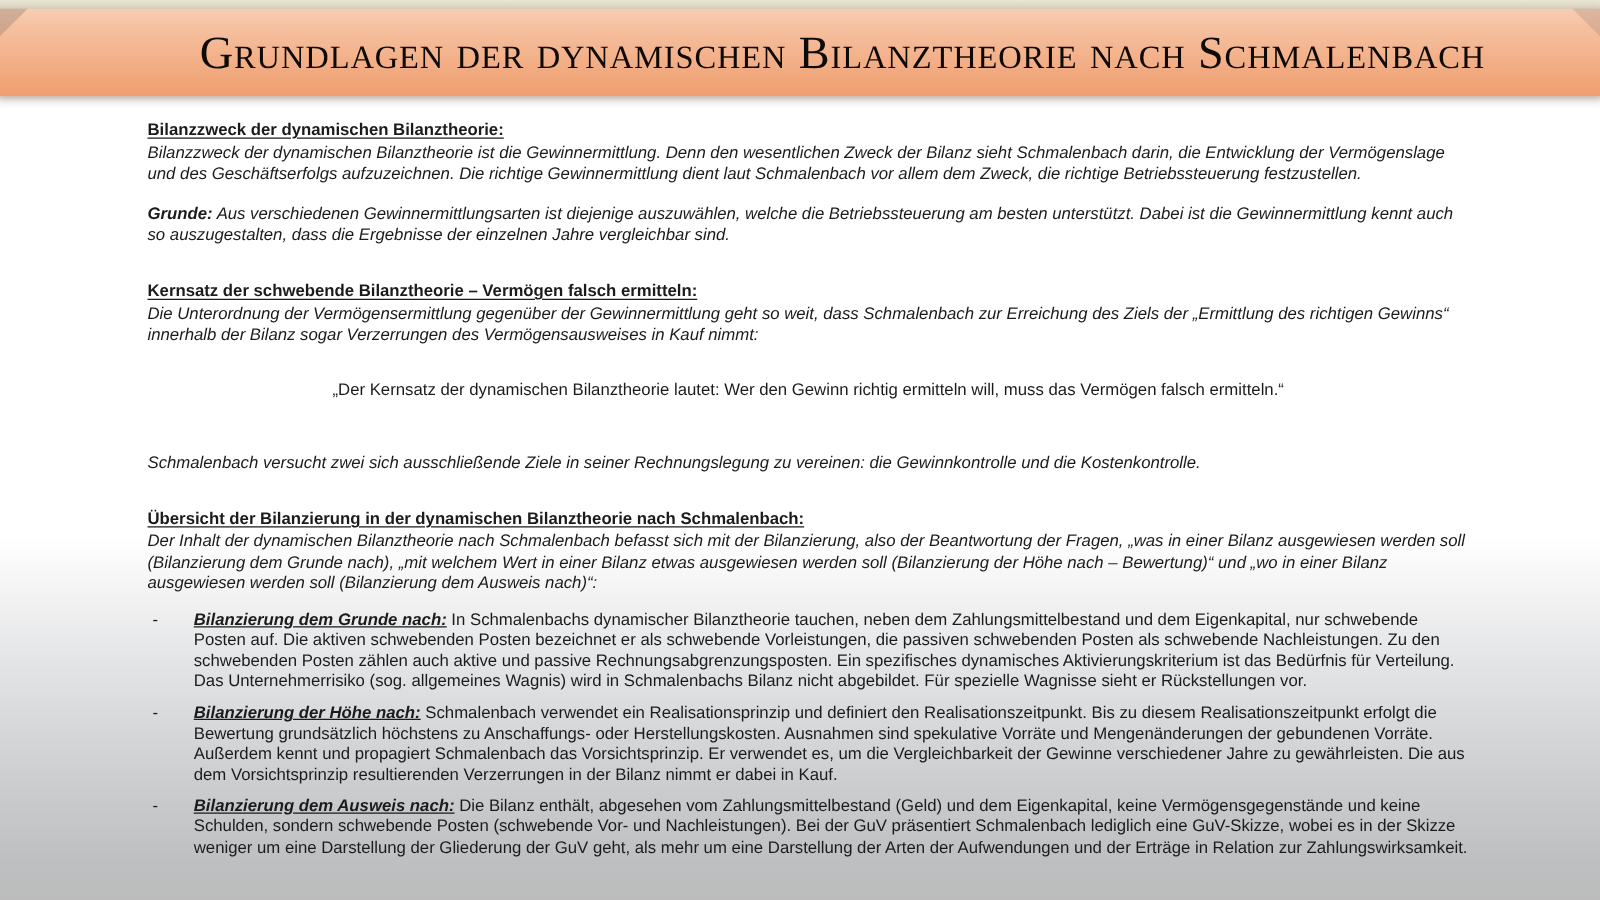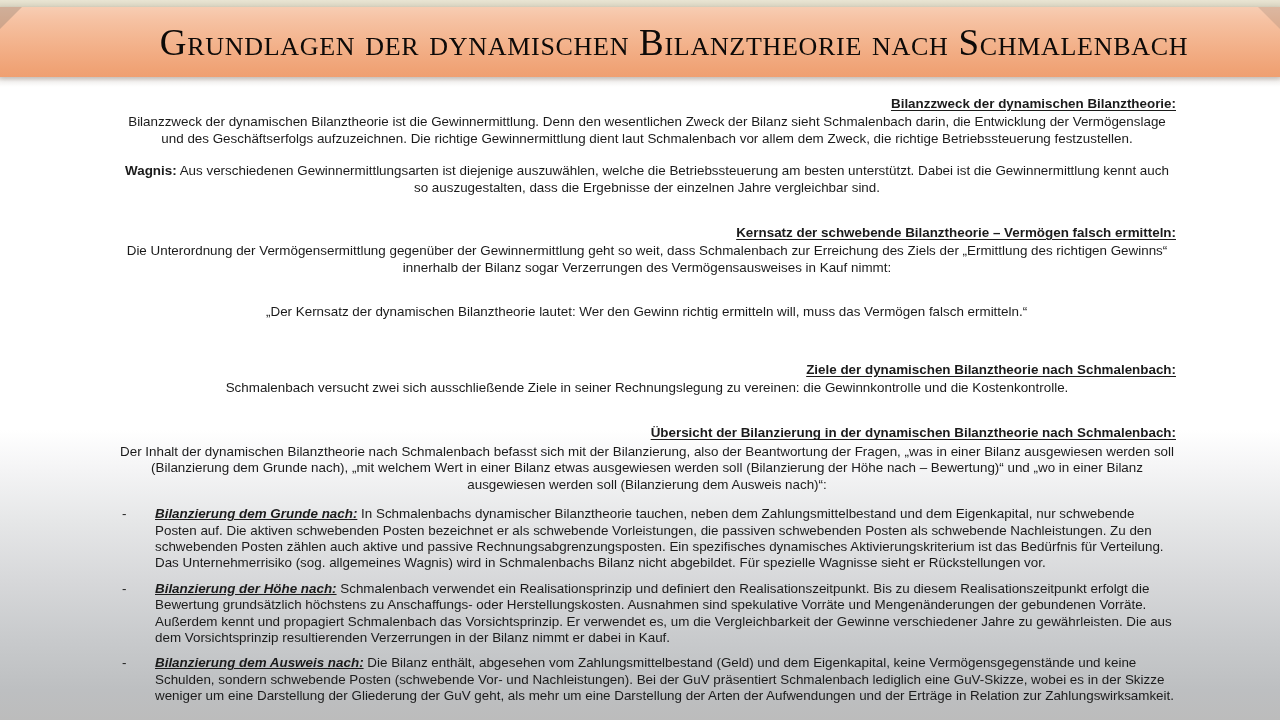--- a/index.html
+++ b/index.html
@@ -112,25 +112,25 @@
     font-size: 13.4px;
     line-height: 16.4px;
     color: #1b1b1b;
     font-family: "Liberation Sans", sans-serif;
   }
   .sec-head {
     font-weight: bold;
     text-decoration: underline;
     text-underline-offset: 2px;
     margin: 0 0 2px 0;
-    text-align: right;
   }
   .para {
     margin: 0;
-    text-align: center;
+    text-align: left;
+    font-style: italic;
   }
   .blank {
     height: 16px;
   }
   .blank-sm {
     height: 13px;
   }
   .lead {
     font-weight: bold;
   }
@@ -173,38 +173,37 @@
     <div class="banner-bot-shade"></div>
     <div class="banner-title">Grundlagen der dynamischen Bilanztheorie nach Schmalenbach</div>
   </div>
 
   <div class="content">
 
     <div>
       <p class="sec-head">Bilanzzweck der dynamischen Bilanztheorie:</p>
       <p class="para">Bilanzzweck der dynamischen Bilanztheorie ist die Gewinnermittlung. Denn den wesentlichen Zweck der Bilanz sieht Schmalenbach darin, die Entwicklung der Vermögenslage und des Geschäftserfolgs aufzuzeichnen. Die richtige Gewinnermittlung dient laut Schmalenbach vor allem dem Zweck, die richtige Betriebssteuerung festzustellen.</p>
       <div class="blank"></div>
-      <p class="para"><span class="lead">Wagnis:</span><span> Aus verschiedenen Gewinnermittlungsarten ist diejenige auszuwählen, welche die Betriebssteuerung am besten unterstützt. Dabei ist die Gewinnermittlung kennt auch so auszugestalten, dass die Ergebnisse der einzelnen Jahre vergleichbar sind.</span></p>
+      <p class="para"><span class="lead">Grunde:</span><span> Aus verschiedenen Gewinnermittlungsarten ist diejenige auszuwählen, welche die Betriebssteuerung am besten unterstützt. Dabei ist die Gewinnermittlung kennt auch so auszugestalten, dass die Ergebnisse der einzelnen Jahre vergleichbar sind.</span></p>
     </div>
 
     <div class="blank"></div>
     <div class="blank-sm"></div>
 
     <div>
       <p class="sec-head">Kernsatz der schwebende Bilanztheorie – Vermögen falsch ermitteln:</p>
       <p class="para">Die Unterordnung der Vermögensermittlung gegenüber der Gewinnermittlung geht so weit, dass Schmalenbach zur Erreichung des Ziels der „Ermittlung des richtigen Gewinns“ innerhalb der Bilanz sogar Verzerrungen des Vermögensausweises in Kauf nimmt:</p>
       <div class="blank"></div>
       <p class="quote-line">„Der Kernsatz der dynamischen Bilanztheorie lautet: Wer den Gewinn richtig ermitteln will, muss das Vermögen falsch ermitteln.“</p>
     </div>
 
     <div class="blank"></div>
     <div class="blank-sm"></div>
 
     <div>
-      <p class="sec-head">Ziele der dynamischen Bilanztheorie nach Schmalenbach:</p>
       <p class="para">Schmalenbach versucht zwei sich ausschließende Ziele in seiner Rechnungslegung zu vereinen: die Gewinnkontrolle und die Kostenkontrolle.</p>
     </div>
 
     <div class="blank"></div>
     <div class="blank-sm"></div>
 
     <div>
       <p class="sec-head">Übersicht der Bilanzierung in der dynamischen Bilanztheorie nach Schmalenbach:</p>
       <p class="para">Der Inhalt der dynamischen Bilanztheorie nach Schmalenbach befasst sich mit der Bilanzierung, also der Beantwortung der Fragen, „was in einer Bilanz ausgewiesen werden soll (Bilanzierung dem Grunde nach), „mit welchem Wert in einer Bilanz etwas ausgewiesen werden soll (Bilanzierung der Höhe nach – Bewertung)“ und „wo in einer Bilanz ausgewiesen werden soll (Bilanzierung dem Ausweis nach)“:</p>
       <div class="blank-sm"></div>

